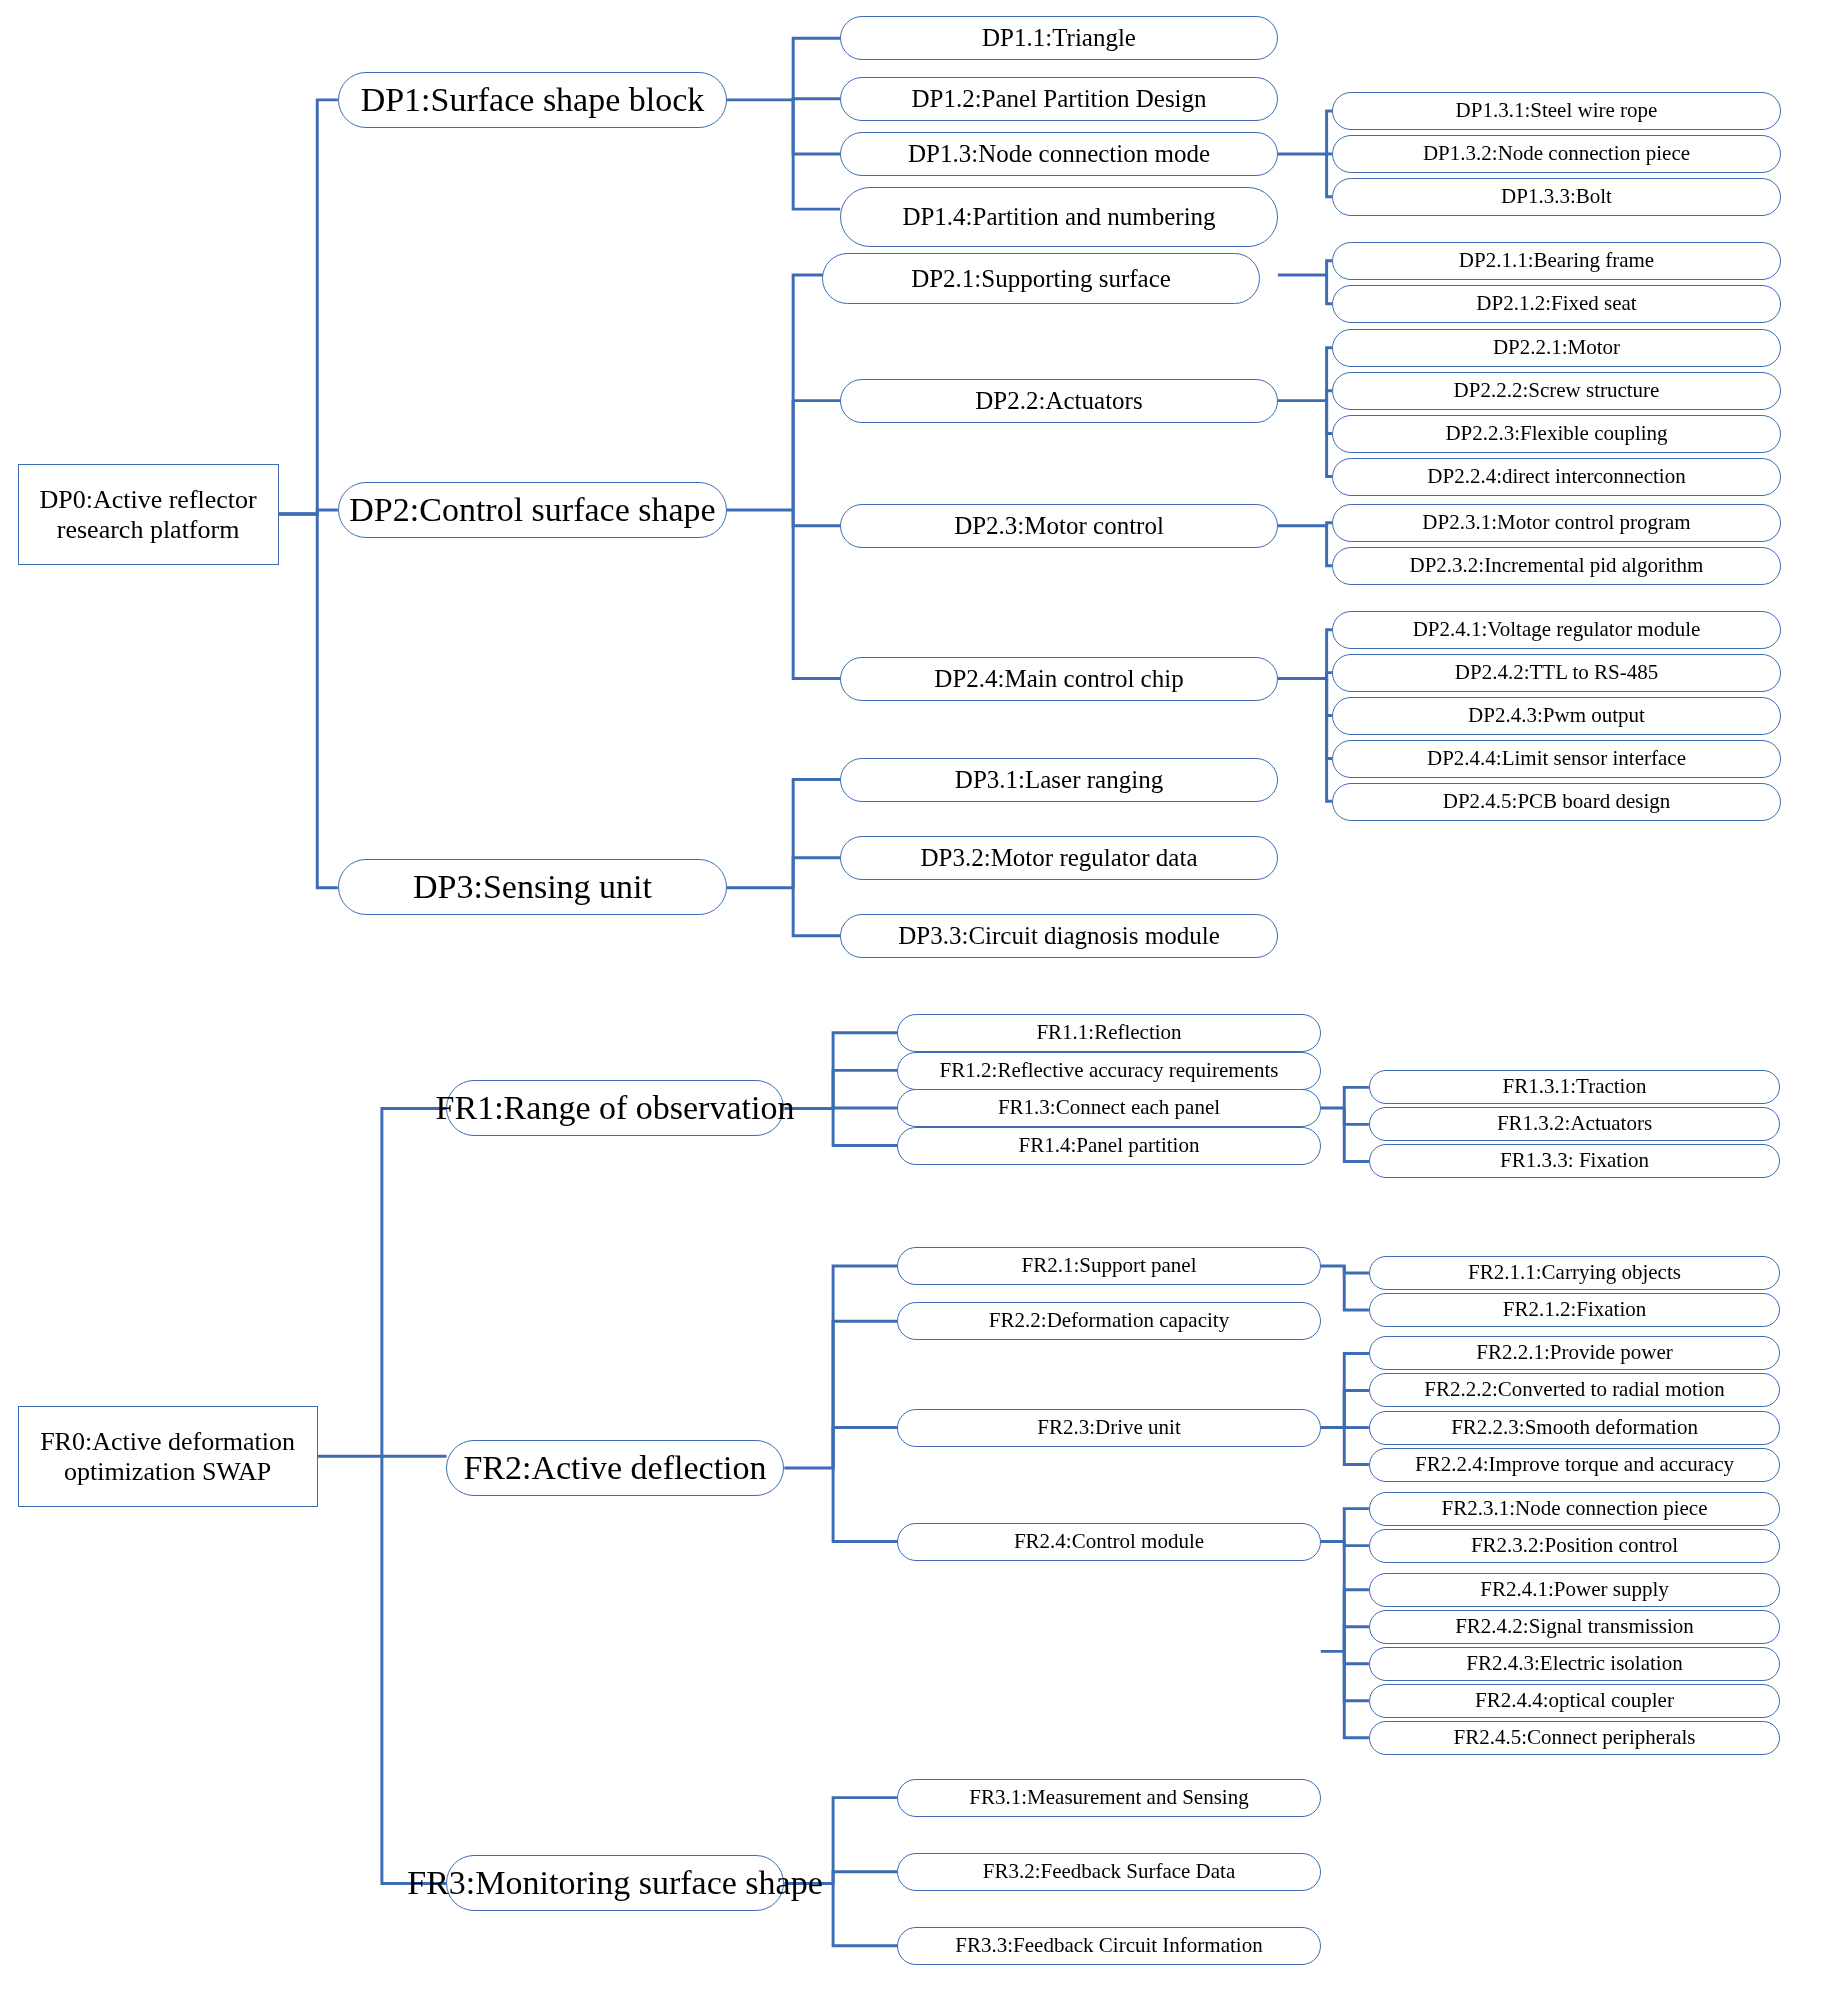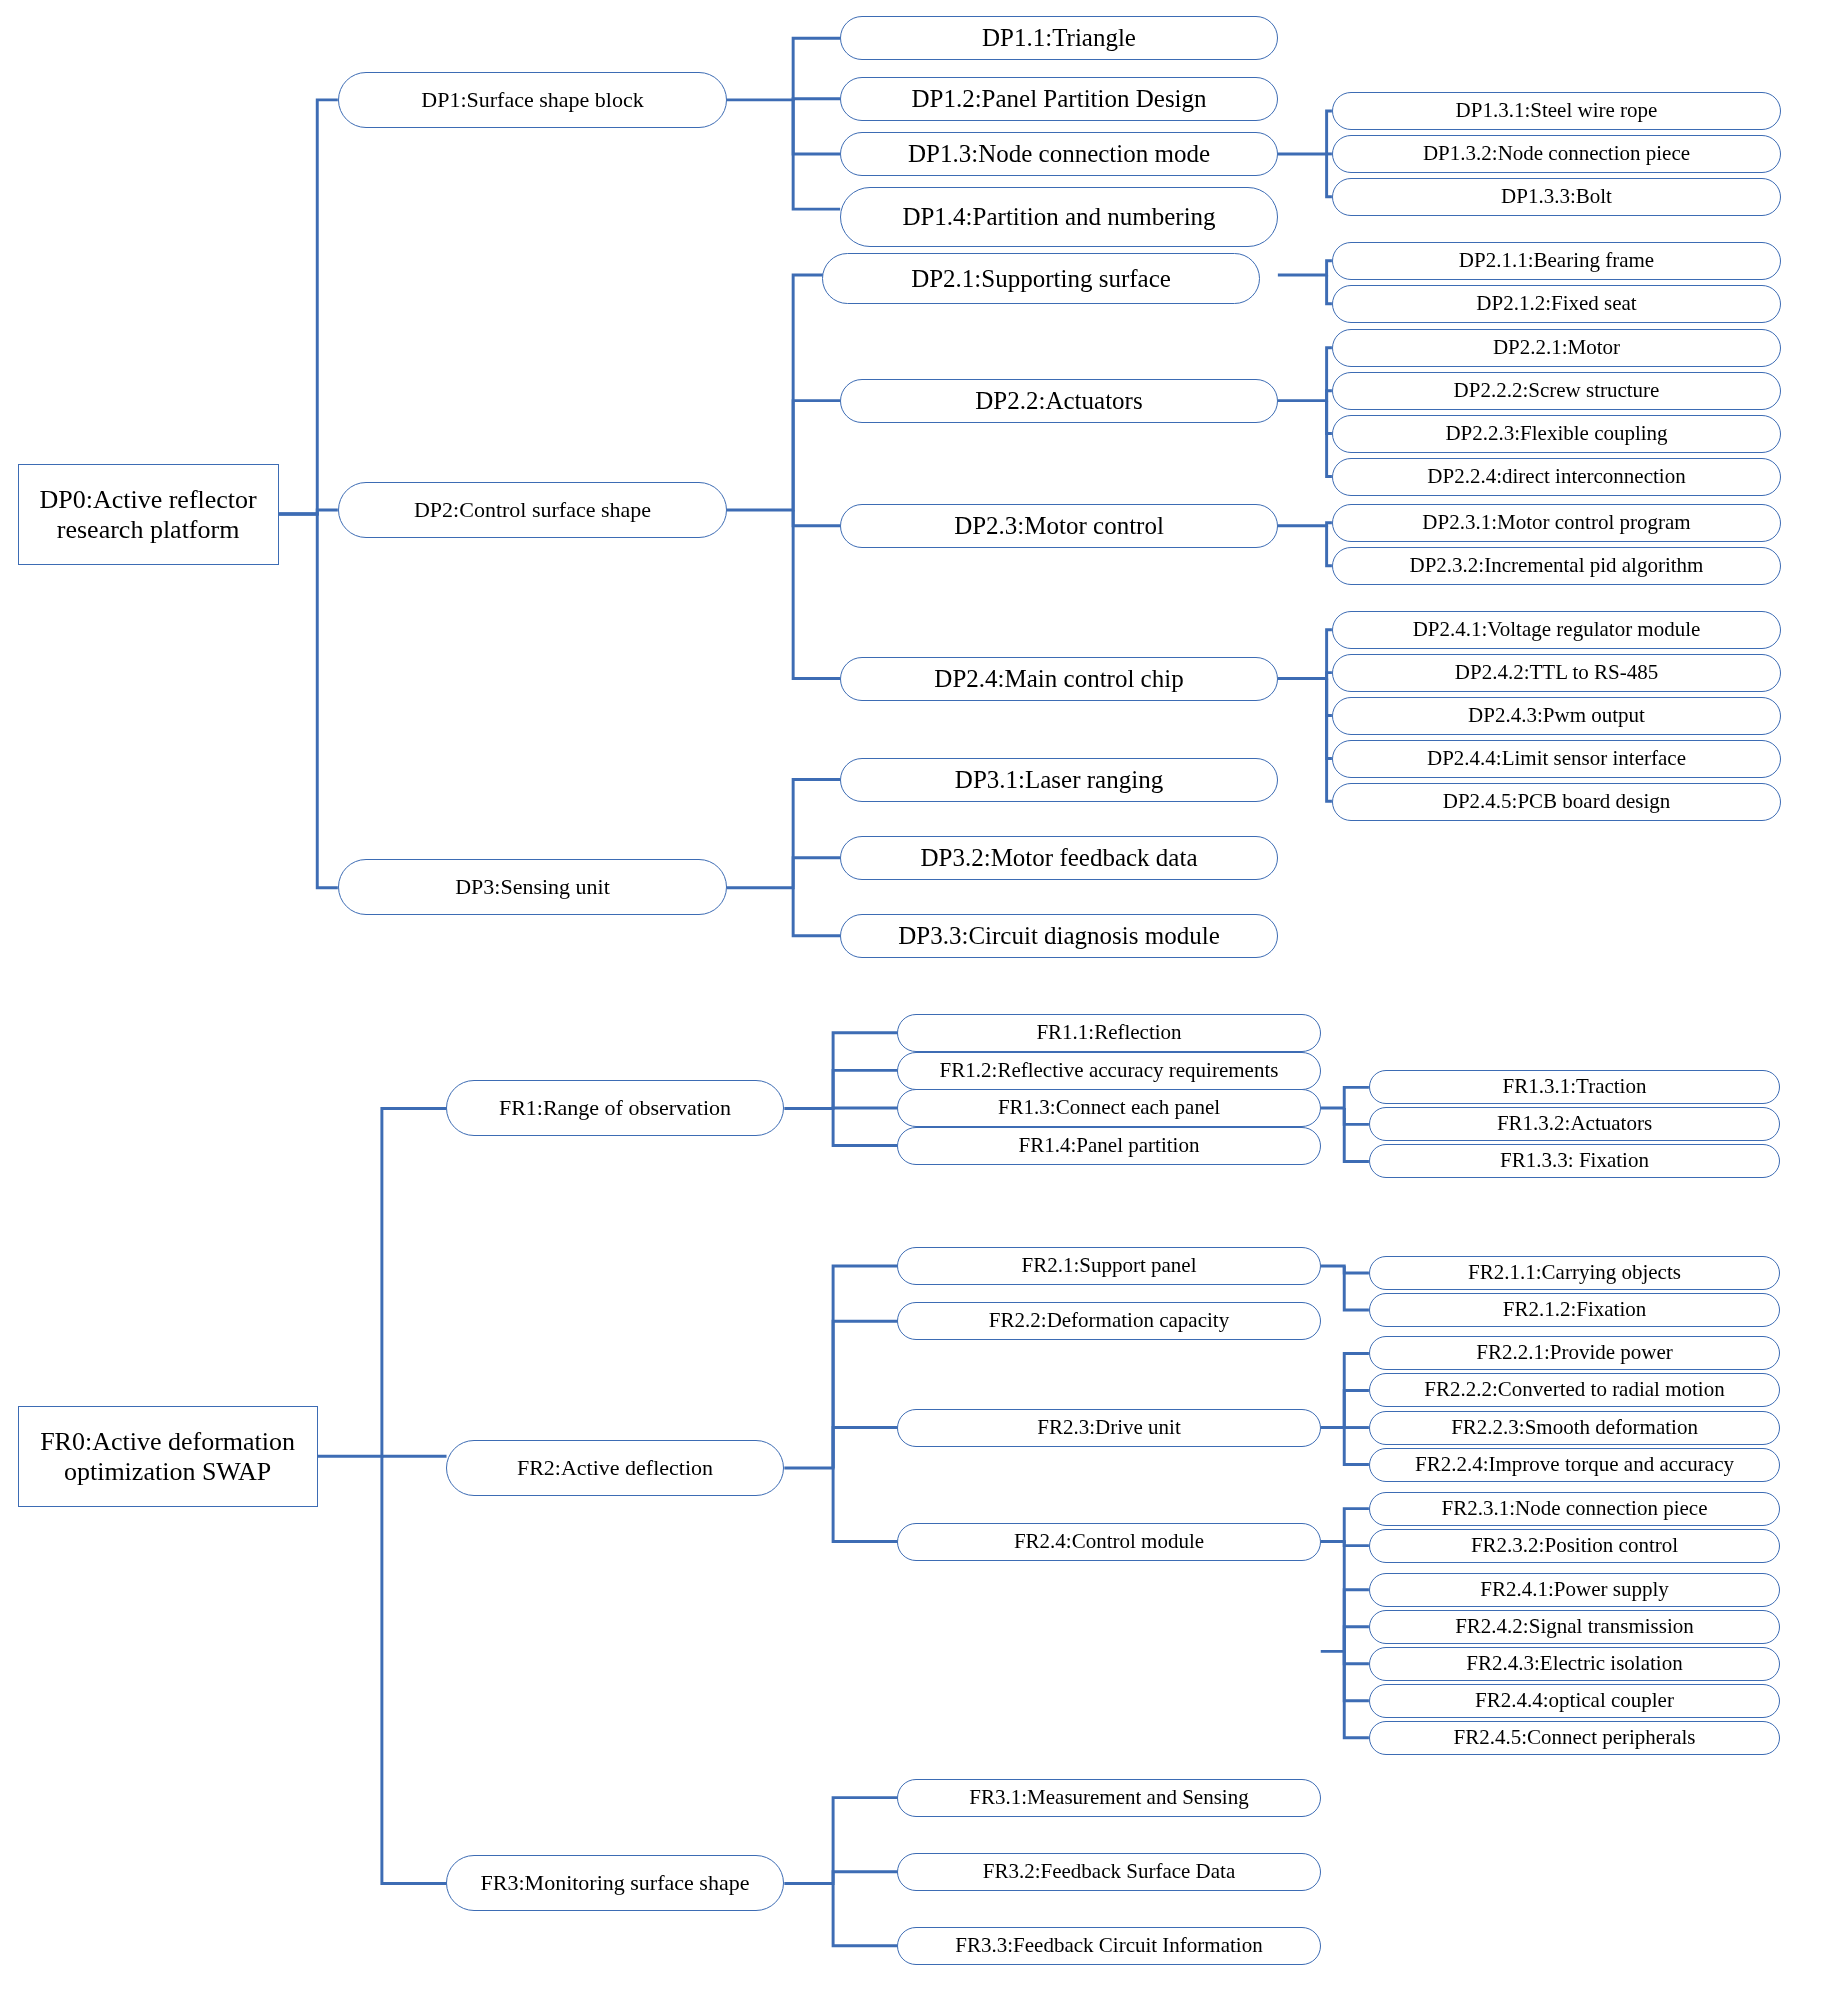--- a/index.html
+++ b/index.html
@@ -35,21 +35,21 @@
     line-height: 1.12;
     white-space: nowrap;
     font-family: "Liberation Serif", "DejaVu Serif", serif;
   }
   .node.rounded { border-radius: 587px; }
   .node.rect    { border-radius: 0; }
   .node.root {
     white-space: normal;
     padding: 0 8.2px;
   }
-  .lvl1 { font-size: 22px; }
+  .lvl1 { font-size: 34px; }
   .lvl2 { font-size: 25px; }
   .lvl3 { font-size: 21px; }
   .root { font-size: 26px; }
 </style>
 </head>
 <body>
 
 <div id="canvas">
   <svg class="links" viewBox="0 0 3125 3430" preserveAspectRatio="none">
       <path d="M 475 875 H 540 V 170 H 575" fill="none" stroke="#3d6cb4" stroke-width="5"></path>
@@ -121,21 +121,21 @@
       <div class="node rounded lvl1" style="left: 338px; top: 859px; width: 389px; height: 56px;">DP3:Sensing unit</div>
       <div class="node rounded lvl2" style="left: 840px; top: 16.4px; width: 438px; height: 44px;">DP1.1:Triangle</div>
       <div class="node rounded lvl2" style="left: 840px; top: 77px; width: 438px; height: 44px;">DP1.2:Panel Partition Design</div>
       <div class="node rounded lvl2" style="left: 840px; top: 132px; width: 438px; height: 44px;">DP1.3:Node connection mode</div>
       <div class="node rounded lvl2" style="left: 840px; top: 187px; width: 438px; height: 60px;">DP1.4:Partition and numbering</div>
       <div class="node rounded lvl2" style="left: 822px; top: 253px; width: 438px; height: 51px;">DP2.1:Supporting surface</div>
       <div class="node rounded lvl2" style="left: 840px; top: 379px; width: 438px; height: 44px;">DP2.2:Actuators</div>
       <div class="node rounded lvl2" style="left: 840px; top: 504px; width: 438px; height: 44px;">DP2.3:Motor control</div>
       <div class="node rounded lvl2" style="left: 840px; top: 657px; width: 438px; height: 44px;">DP2.4:Main control chip</div>
       <div class="node rounded lvl2" style="left: 840px; top: 758px; width: 438px; height: 44px;">DP3.1:Laser ranging</div>
-      <div class="node rounded lvl2" style="left: 840px; top: 836px; width: 438px; height: 44px;">DP3.2:Motor feedback data</div>
+      <div class="node rounded lvl2" style="left: 840px; top: 836px; width: 438px; height: 44px;">DP3.2:Motor regulator data</div>
       <div class="node rounded lvl2" style="left: 840px; top: 914px; width: 438px; height: 44px;">DP3.3:Circuit diagnosis module</div>
       <div class="node rounded lvl3" style="left: 1332px; top: 92px; width: 449px; height: 38px;">DP1.3.1:Steel wire rope</div>
       <div class="node rounded lvl3" style="left: 1332px; top: 135px; width: 449px; height: 38px;">DP1.3.2:Node connection piece</div>
       <div class="node rounded lvl3" style="left: 1332px; top: 178px; width: 449px; height: 38px;">DP1.3.3:Bolt</div>
       <div class="node rounded lvl3" style="left: 1332px; top: 242px; width: 449px; height: 38px;">DP2.1.1:Bearing frame</div>
       <div class="node rounded lvl3" style="left: 1332px; top: 285px; width: 449px; height: 38px;">DP2.1.2:Fixed seat</div>
       <div class="node rounded lvl3" style="left: 1332px; top: 329px; width: 449px; height: 38px;">DP2.2.1:Motor</div>
       <div class="node rounded lvl3" style="left: 1332px; top: 372px; width: 449px; height: 38px;">DP2.2.2:Screw structure</div>
       <div class="node rounded lvl3" style="left: 1332px; top: 415px; width: 449px; height: 38px;">DP2.2.3:Flexible coupling</div>
       <div class="node rounded lvl3" style="left: 1332px; top: 458px; width: 449px; height: 38px;">DP2.2.4:direct interconnection</div>

